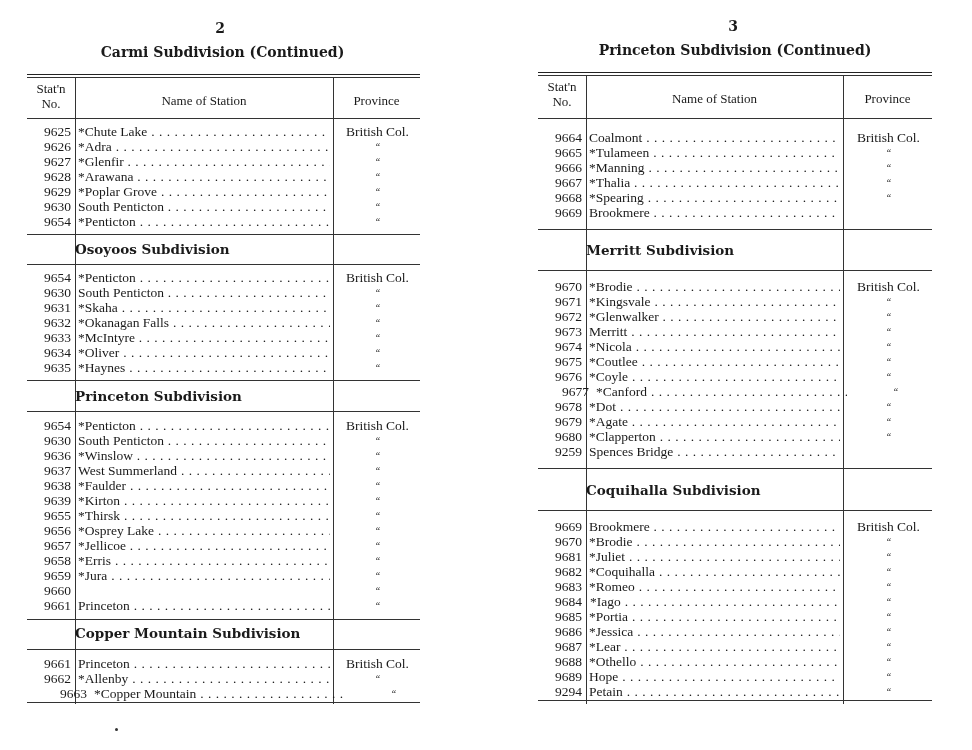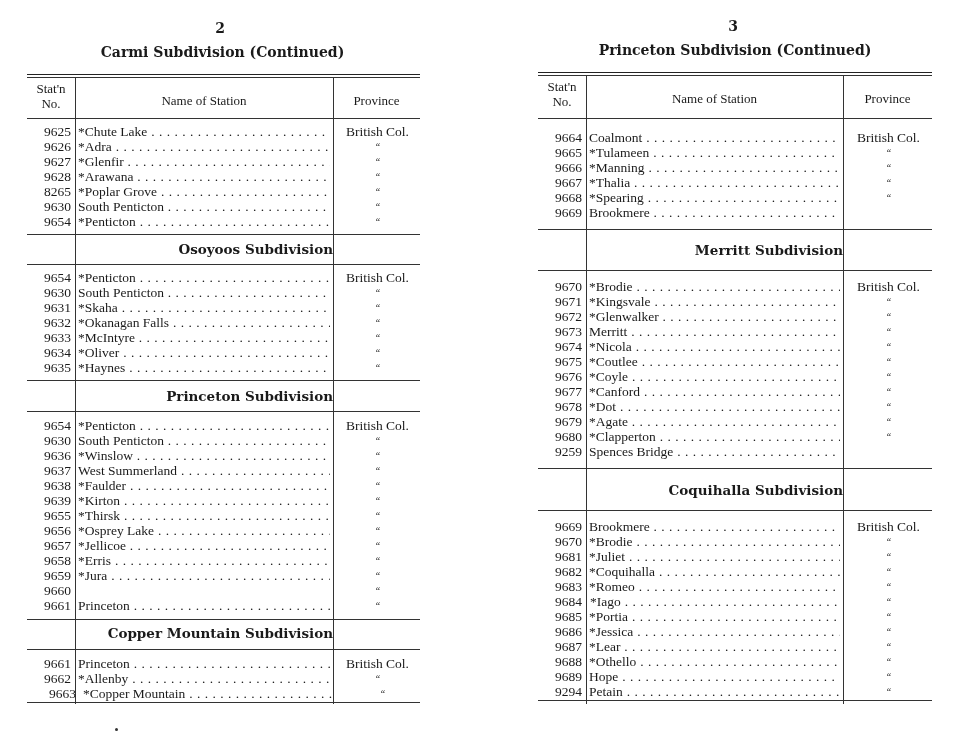--- a/index.html
+++ b/index.html
@@ -10,21 +10,21 @@
   .page { position:absolute; top:0; }
   .page-left { left:0; width:480px; }
   .page-right { left:480px; width:492px; }
   .pgnum { position:absolute; font-weight:bold; font-size:14px; text-align:center; }
   .ptitle { position:absolute; font-weight:bold; font-size:14px; text-align:center; white-space:nowrap; }
   .tbl { position:absolute; }
   .rule2 { position:absolute; left:0; right:0; height:4px; border-top:1.5px solid #222; border-bottom:1px solid #333; box-sizing:border-box; }
   .hline { position:absolute; height:0; border-top:1px solid #333; }
   .vline { position:absolute; width:0; border-left:1.2px solid #333; }
   .hdr { position:absolute; font-size:13px; text-align:center; line-height:15px; font-family:"Liberation Serif","DejaVu Serif",serif; }
-  .sect { position:absolute; font-weight:bold; font-size:13.5px; text-align:right; white-space:nowrap; }
+  .sect { position:absolute; font-weight:bold; font-size:13.5px; text-align:left; white-space:nowrap; }
   .row { position:absolute; height:15px; font-size:13.5px; line-height:15px; font-family:"Liberation Serif","DejaVu Serif",serif; white-space:nowrap; }
   .num { position:absolute; text-align:right; }
   .name { position:absolute; overflow:hidden; }
   .name .lead::after { content:" . . . . . . . . . . . . . . . . . . . . . . . . . . . . . . . . . . . . . . . . . . . . . . . . . . ."; letter-spacing:0.5px; }
   .prov { position:absolute; text-align:center; }
   .ditto { font-size:10px; font-style:italic; }
   .speck { position:absolute; background:#333; border-radius:50%; }
 </style>
 </head>
 <body>
@@ -61,21 +61,21 @@
         <span class="num" style="left: 0px; width: 44px;">9627</span>
         <span class="name" style="left: 51px; width: 252px;"><span class="lead">*Glenfir</span></span>
         <span class="prov ditto" style="left: 308px; width: 85px;">“</span>
       </div>
       <div class="row" style="top: 95px; left: 0px; width: 393px;">
         <span class="num" style="left: 0px; width: 44px;">9628</span>
         <span class="name" style="left: 51px; width: 252px;"><span class="lead">*Arawana</span></span>
         <span class="prov ditto" style="left: 308px; width: 85px;">“</span>
       </div>
       <div class="row" style="top: 110px; left: 0px; width: 393px;">
-        <span class="num" style="left: 0px; width: 44px;">8265</span>
+        <span class="num" style="left: 0px; width: 44px;">9629</span>
         <span class="name" style="left: 51px; width: 252px;"><span class="lead">*Poplar Grove</span></span>
         <span class="prov ditto" style="left: 308px; width: 85px;">“</span>
       </div>
       <div class="row" style="top: 125px; left: 0px; width: 393px;">
         <span class="num" style="left: 0px; width: 44px;">9630</span>
         <span class="name" style="left: 51px; width: 252px;"><span class="lead"> South Penticton</span></span>
         <span class="prov ditto" style="left: 308px; width: 85px;">“</span>
       </div>
       <div class="row" style="top: 140px; left: 0px; width: 393px;">
         <span class="num" style="left: 0px; width: 44px;">9654</span>
@@ -199,21 +199,21 @@
     <div class="row" style="top: 582px; left: 0px; width: 393px;">
         <span class="num" style="left: 0px; width: 44px;">9661</span>
         <span class="name" style="left: 51px; width: 252px;"><span class="lead"> Princeton</span></span>
         <span class="prov" style="left: 308px; width: 85px;">British Col.</span>
       </div>
       <div class="row" style="top: 597px; left: 0px; width: 393px;">
         <span class="num" style="left: 0px; width: 44px;">9662</span>
         <span class="name" style="left: 51px; width: 252px;"><span class="lead">*Allenby</span></span>
         <span class="prov ditto" style="left: 308px; width: 85px;">“</span>
       </div>
-      <div class="row" style="top: 612px; left: 5px; width: 393px; text-decoration: underline;">
+      <div class="row" style="top: 612px; left: 16px; width: 393px; text-decoration: underline;">
         <span class="num" style="left: 0px; width: 44px;">9663</span>
         <span class="name" style="left: 51px; width: 252px;"><span class="lead">*Copper Mountain</span></span>
         <span class="prov ditto" style="left: 308px; width: 85px;">“</span>
       </div>
       <div id="L3"></div>
     <div class="hline" style="left:0;width:393px;top:628px;"></div>
   </div>
   <div class="speck" style="left:115px;top:728px;width:3px;height:3px;"></div>
 </div>
 
@@ -297,21 +297,21 @@
       <div class="row" style="top: 282px; left: 0px; width: 394px;">
         <span class="num" style="left: 0px; width: 44px;">9675</span>
         <span class="name" style="left: 51px; width: 251px;"><span class="lead">*Coutlee</span></span>
         <span class="prov ditto" style="left: 307px; width: 87px;">“</span>
       </div>
       <div class="row" style="top: 297px; left: 0px; width: 394px;">
         <span class="num" style="left: 0px; width: 44px;">9676</span>
         <span class="name" style="left: 51px; width: 251px;"><span class="lead">*Coyle</span></span>
         <span class="prov ditto" style="left: 307px; width: 87px;">“</span>
       </div>
-      <div class="row" style="top: 312px; left: 0px; width: 394px;">
+      <div class="row" style="top: 312px; left: 7px; width: 394px;">
         <span class="num" style="left: 0px; width: 44px;">9677</span>
         <span class="name" style="left: 51px; width: 251px;"><span class="lead">*Canford</span></span>
         <span class="prov ditto" style="left: 307px; width: 87px;">“</span>
       </div>
       <div class="row" style="top: 327px; left: 0px; width: 394px;">
         <span class="num" style="left: 0px; width: 44px;">9678</span>
         <span class="name" style="left: 51px; width: 251px;"><span class="lead">*Dot</span></span>
         <span class="prov ditto" style="left: 307px; width: 87px;">“</span>
       </div>
       <div class="row" style="top: 342px; left: 0px; width: 394px;">

